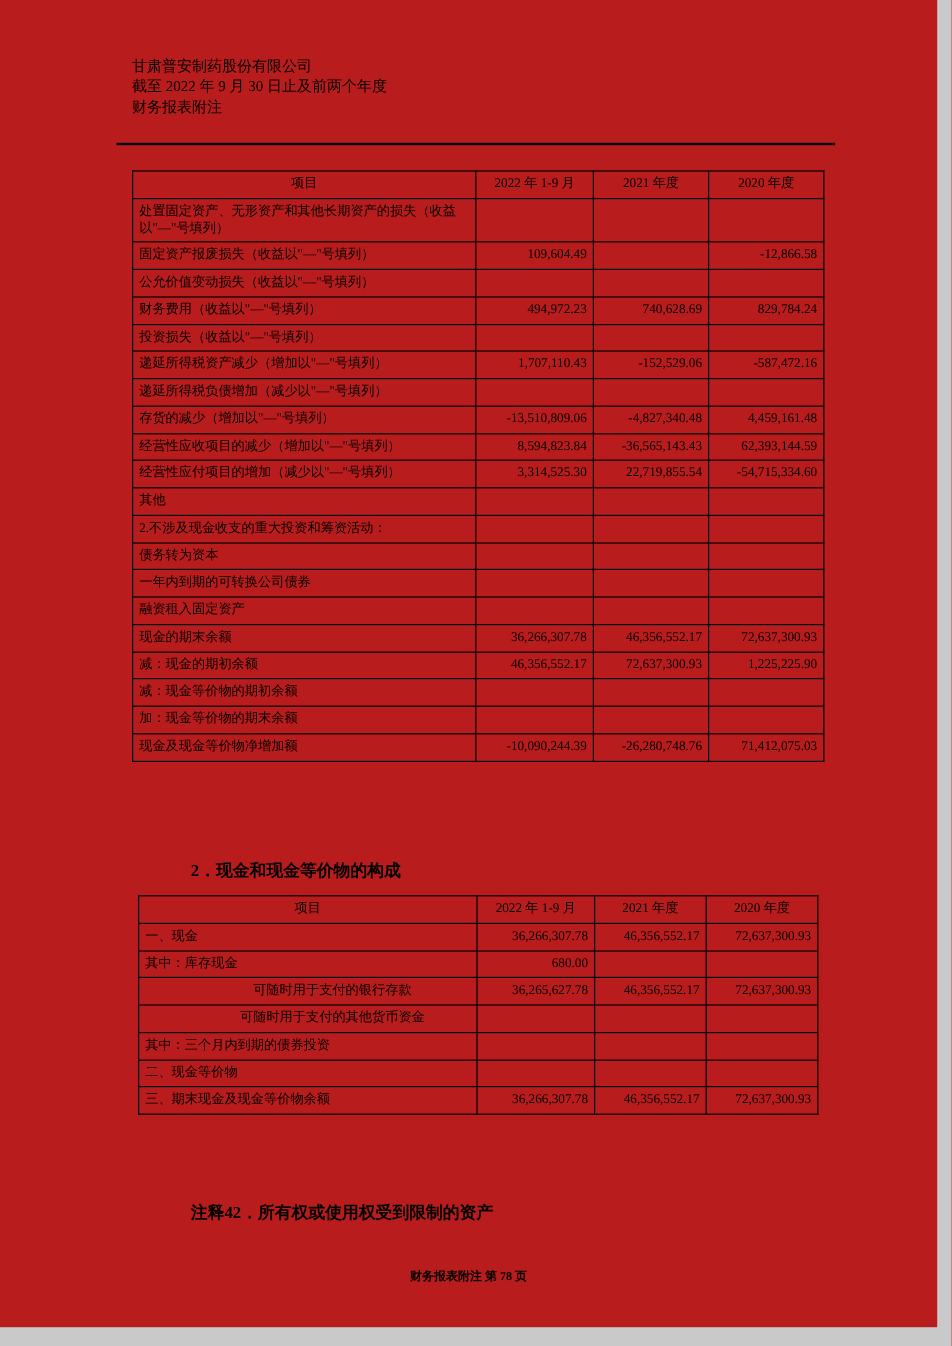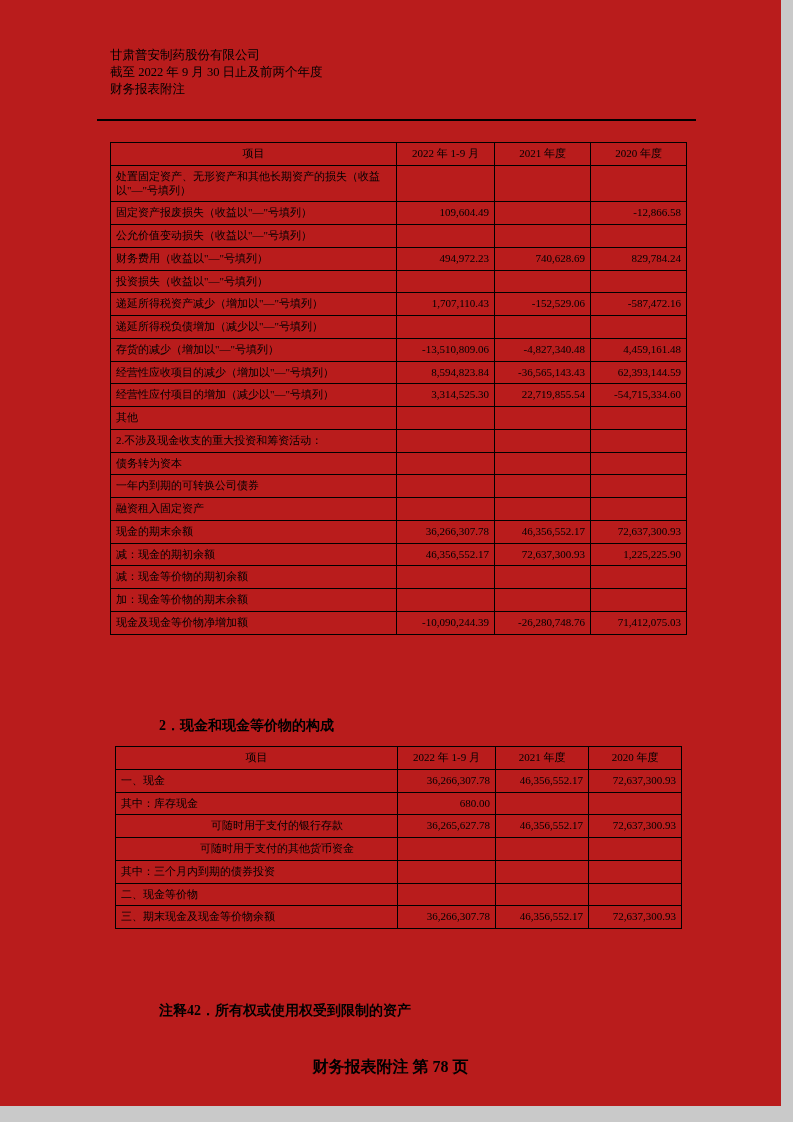--- a/index.html
+++ b/index.html
@@ -54,21 +54,21 @@
   #table2 col.c3 { width:93px; }
   .sec-heading {
     position:absolute; left:159px;
     font-size:14px; font-weight:bold;
     margin:0;
   }
   #sec2 { top:717px; }
   #sec42 { top:986px;margin-top:16px; }
   .doc-footer {
     position:absolute; left:0; top:1057px; width:100%;
-    text-align:center; font-size:16px; font-weight:bold;
+    text-align:center; font-size:10px; font-weight:bold;
   }
 </style>
 </head>
 <body>
 
 <div class="page">
 
   <div class="doc-header">
     <div>甘肃普安制药股份有限公司</div>
     <div>截至 2022 年 9 月 30 日止及前两个年度</div>

